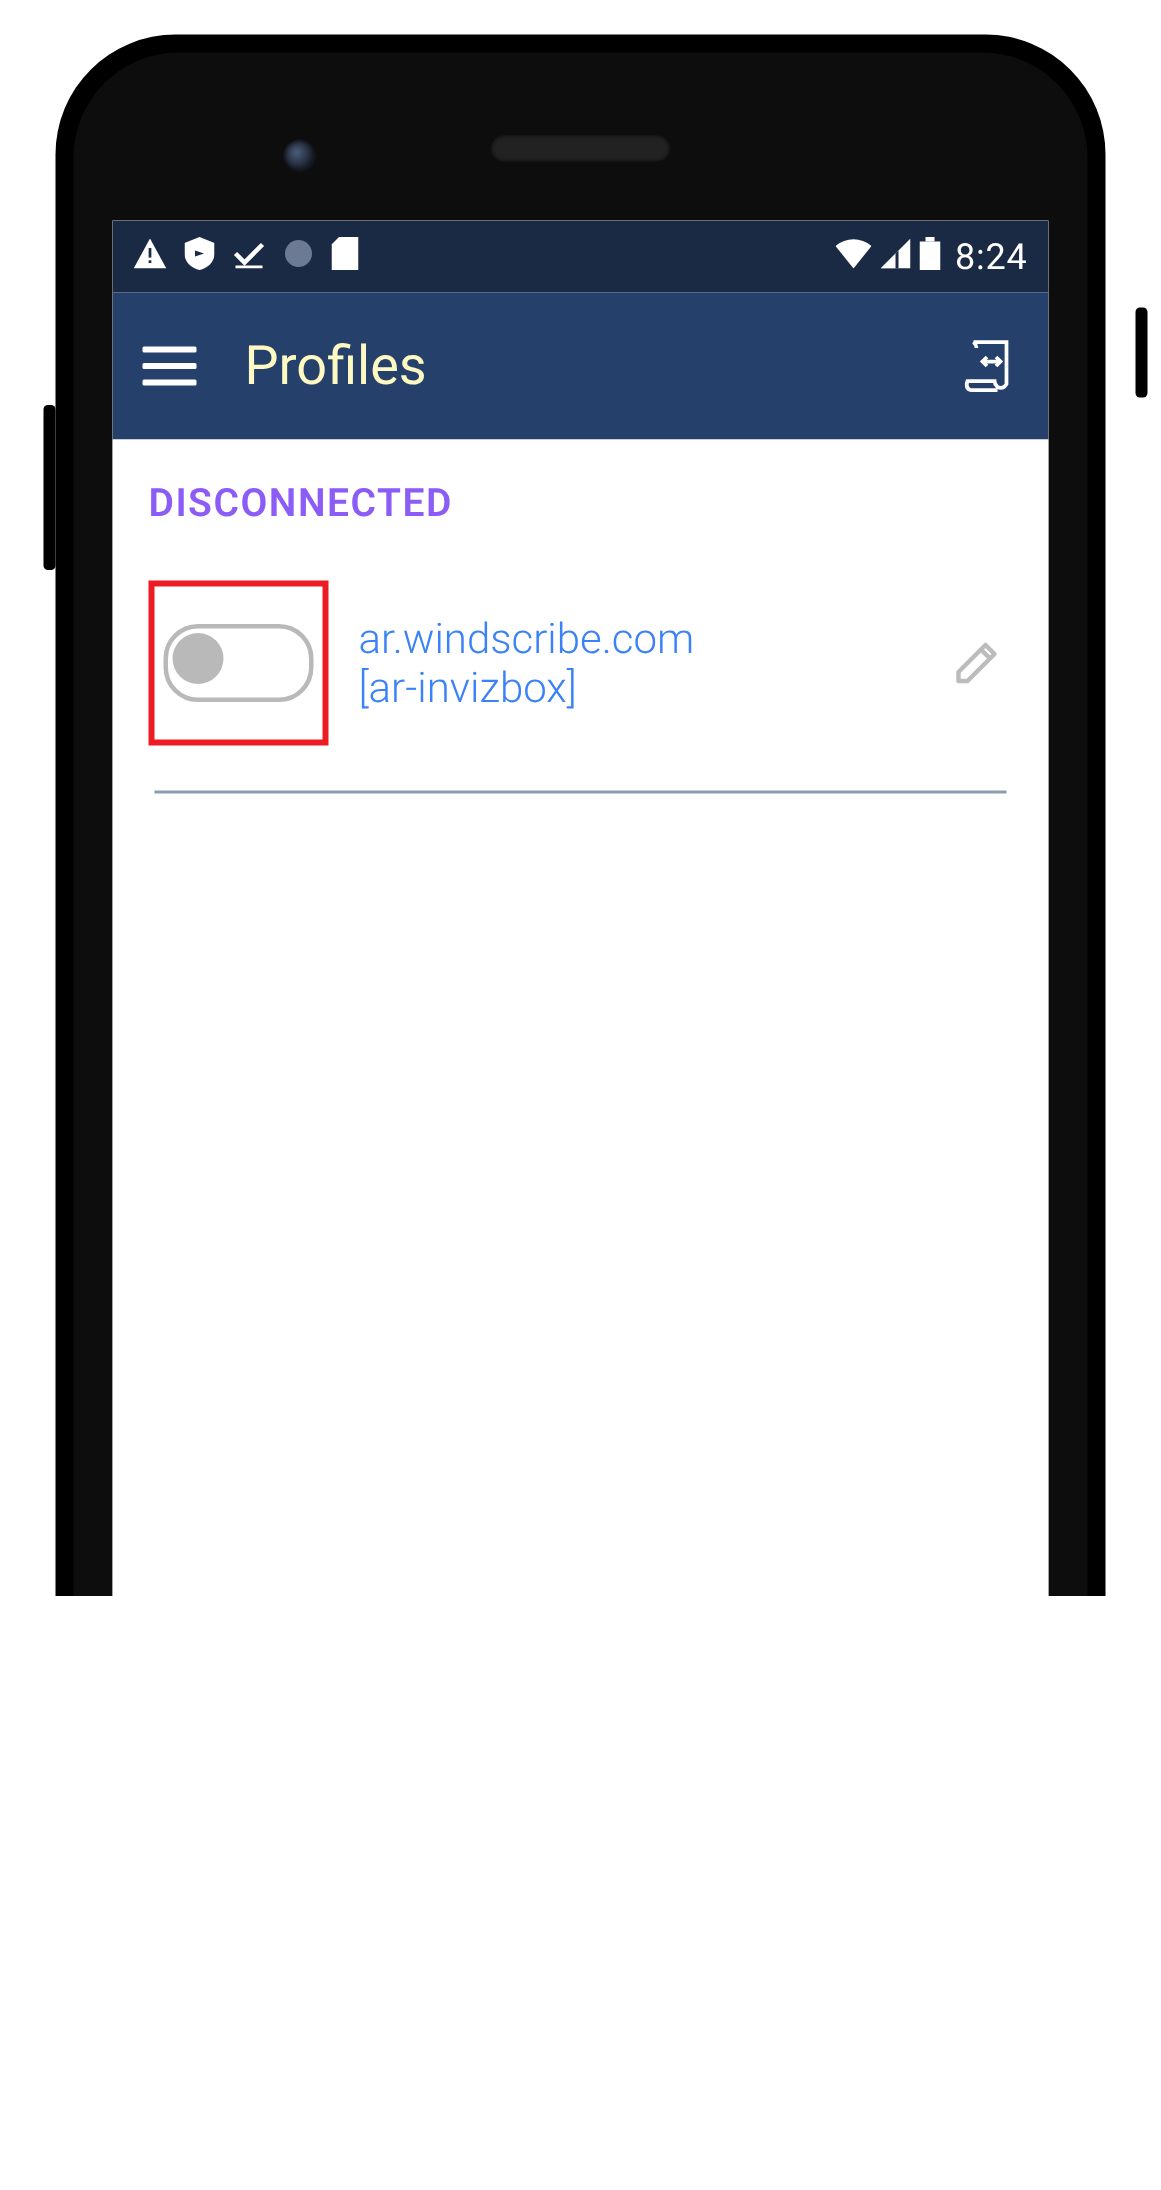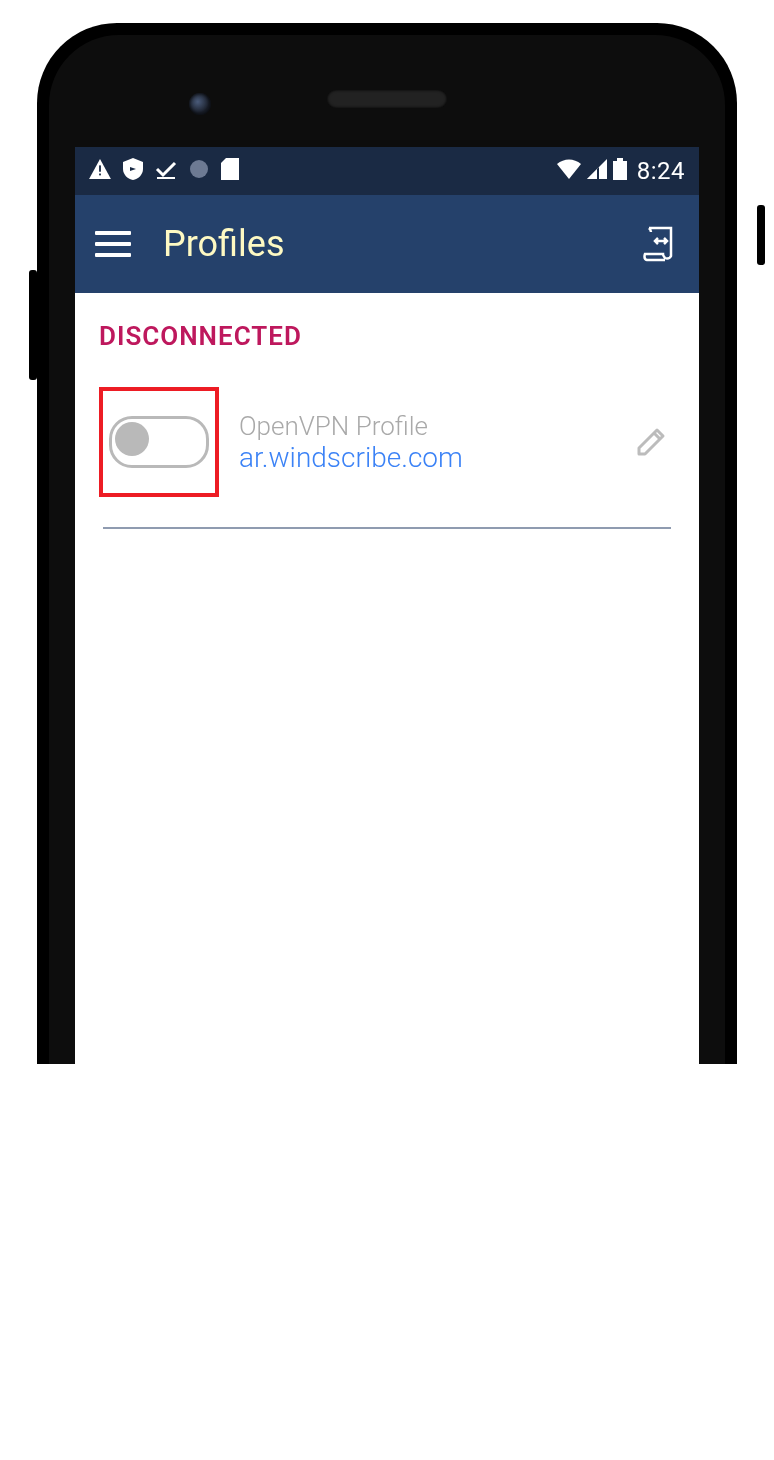--- a/index.html
+++ b/index.html
@@ -132,21 +132,21 @@
   }
   
   .content {
     flex: 1;
     background: #fff;
     position: relative;
     padding: 28px 24px 0 24px;
     box-sizing: border-box;
   }
   .status-label {
-    color: #be185d;
+    color: #8b5cf6;
     font-size: 26px;
     font-weight: 600;
     letter-spacing: 1px;
   }
   .profile-row {
     margin-top: 36px;
     display: flex;
     align-items: center;
   }
   .toggle-wrap {
@@ -340,22 +340,22 @@
         <div class="content">
           <div class="status-label">DISCONNECTED</div>
 
           <div class="profile-row">
             <div class="toggle-wrap">
               <div class="toggle">
                 <div class="knob"></div>
               </div>
             </div>
             <div class="profile-text">
-              <div class="profile-label">OpenVPN Profile</div>
               <div class="profile-main">ar.windscribe.com</div>
+              <div class="profile-sub">[ar-invizbox]</div>
             </div>
             <div class="edit-btn">
               <svg width="36" height="36" viewBox="0 0 36 36">
                 <path fill="none" stroke="#bcbcbc" stroke-width="3" stroke-linejoin="round" d="M6 30 L6 24 L24 6 L30 12 L12 30 Z"></path>
                 <line x1="21" y1="9" x2="27" y2="15" stroke="#bcbcbc" stroke-width="3"></line>
               </svg>
             </div>
           </div>
 
           <div class="divider"></div>

